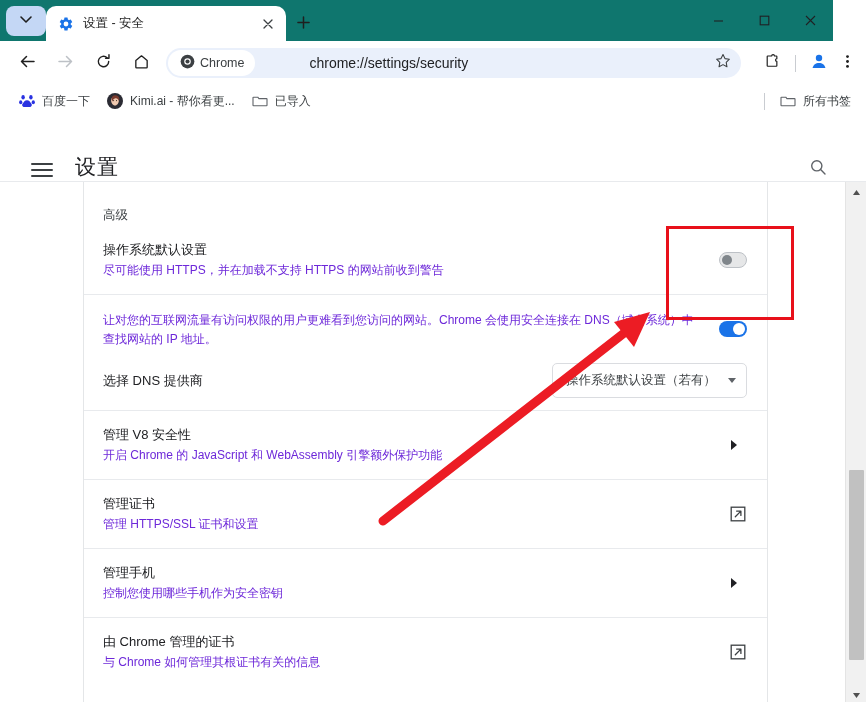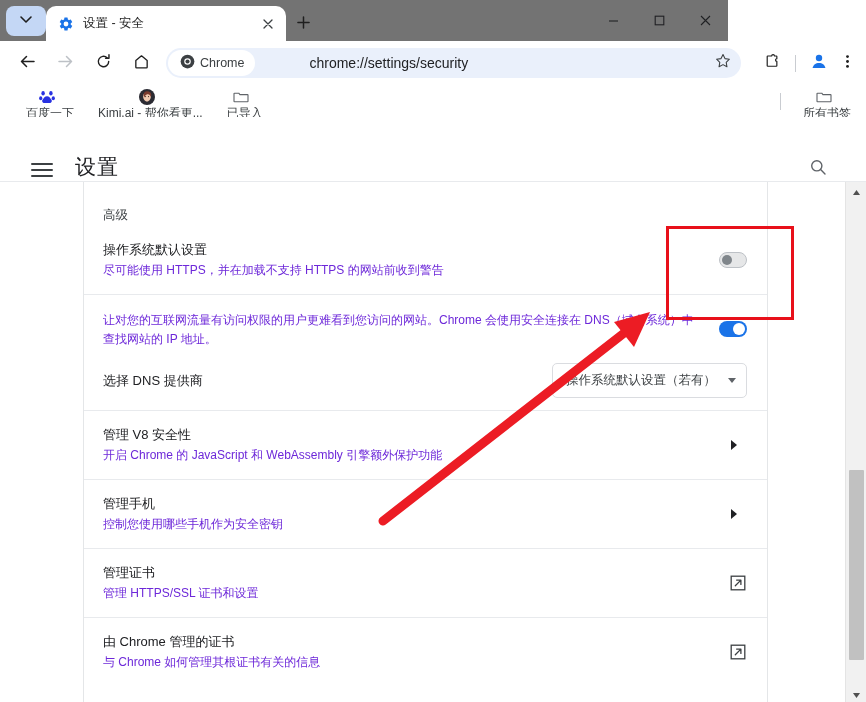--- a/index.html
+++ b/index.html
@@ -6,22 +6,22 @@
   html, body {
     width: 866px; height: 702px;
     overflow: hidden;
     font-family: "Liberation Sans", "DejaVu Sans", sans-serif;
     background: #ffffff;
   }
   #app { position: relative; width: 866px; height: 702px; background: #fff; }
 
   
   .titlebar {
-    position: absolute; left: 0; top: 0; width: 728px; height: 41px;
-    background: #737373;
+    position: absolute; left: 0; top: 0; width: 833px; height: 41px;
+    background: #0f766e;
   }
   .tabstrip-left {
     position: absolute; left: 6px; top: 6px; width: 40px; height: 30px;
     border-radius: 8px; background: #c4d7f5;
     display: flex; align-items: center; justify-content: center;
     cursor: default;
   }
   .tabstrip-left svg { width: 14px; height: 14px; }
   .tab {
     position: absolute; left: 46px; top: 6px; width: 240px; height: 35px;
@@ -86,21 +86,21 @@
   .menu-btn { width: 26px; height: 30px; display: flex; align-items: center; justify-content: center; }
   .menu-btn svg { width: 15px; height: 15px; }
 
   
   .bookmarks {
     position: absolute; left: 0; top: 85px; width: 866px; height: 32px;
     background: #ffffff; display: flex; align-items: center;
   }
   .bm {
     display: flex; align-items: center; height: 24px; padding: 0 7px;
-    border-radius: 6px; margin-left: 3px; flex-direction: column;
+    border-radius: 6px; margin-left: 3px;
   }
   .bm:first-child { margin-left: 12px; }
   .bm-ico { width: 16px; height: 16px; flex: 0 0 16px; display:block; }
   .bm-label { font-size: 12px; color: #3c4043; margin-left: 7px; white-space: nowrap; }
   .bm-right { margin-left: auto; display: flex; align-items: center; padding-right: 8px; }
 
   
   .settings-header {
     position: absolute; left: 0; top: 117px; width: 866px; height: 65px;
     background: #ffffff; display: flex; align-items: flex-end;
@@ -446,39 +446,39 @@
       <div class="row">
         <div class="row-text">
           <div class="row-title">管理 V8 安全性</div>
           <div class="row-sub">开启 Chrome 的 JavaScript 和 WebAssembly 引擎额外保护功能</div>
         </div>
         <span class="chevron-right"></span>
       </div>
 
       <div class="row">
         <div class="row-text">
-          <div class="row-title">管理手机</div>
-          <div class="row-sub">控制您使用哪些手机作为安全密钥</div>
-        </div>
-        <span class="chevron-right"></span>
-      </div>
-
-      <div class="row">
-        <div class="row-text">
           <div class="row-title">管理证书</div>
           <div class="row-sub">管理 HTTPS/SSL 证书和设置</div>
         </div>
         <span class="ext-link">
           <svg viewBox="0 0 18 18">
               <rect x="2.2" y="2.2" width="13.6" height="13.6" fill="none" stroke="#3c4043" stroke-width="1.3"></rect>
               <path d="M6.3 11.7L11.9 6.1M7.6 6.1h4.3v4.3" fill="none" stroke="#3c4043" stroke-width="1.3" stroke-linecap="round" stroke-linejoin="round"></path>
             </svg>
         </span>
       </div>
 
+      <div class="row">
+        <div class="row-text">
+          <div class="row-title">管理手机</div>
+          <div class="row-sub">控制您使用哪些手机作为安全密钥</div>
+        </div>
+        <span class="chevron-right"></span>
+      </div>
+
       <div class="row no-border">
         <div class="row-text">
           <div class="row-title">由 Chrome 管理的证书</div>
           <div class="row-sub">与 Chrome 如何管理其根证书有关的信息</div>
         </div>
         <span class="ext-link">
           <svg viewBox="0 0 18 18">
               <rect x="2.2" y="2.2" width="13.6" height="13.6" fill="none" stroke="#3c4043" stroke-width="1.3"></rect>
               <path d="M6.3 11.7L11.9 6.1M7.6 6.1h4.3v4.3" fill="none" stroke="#3c4043" stroke-width="1.3" stroke-linecap="round" stroke-linejoin="round"></path>
             </svg>

